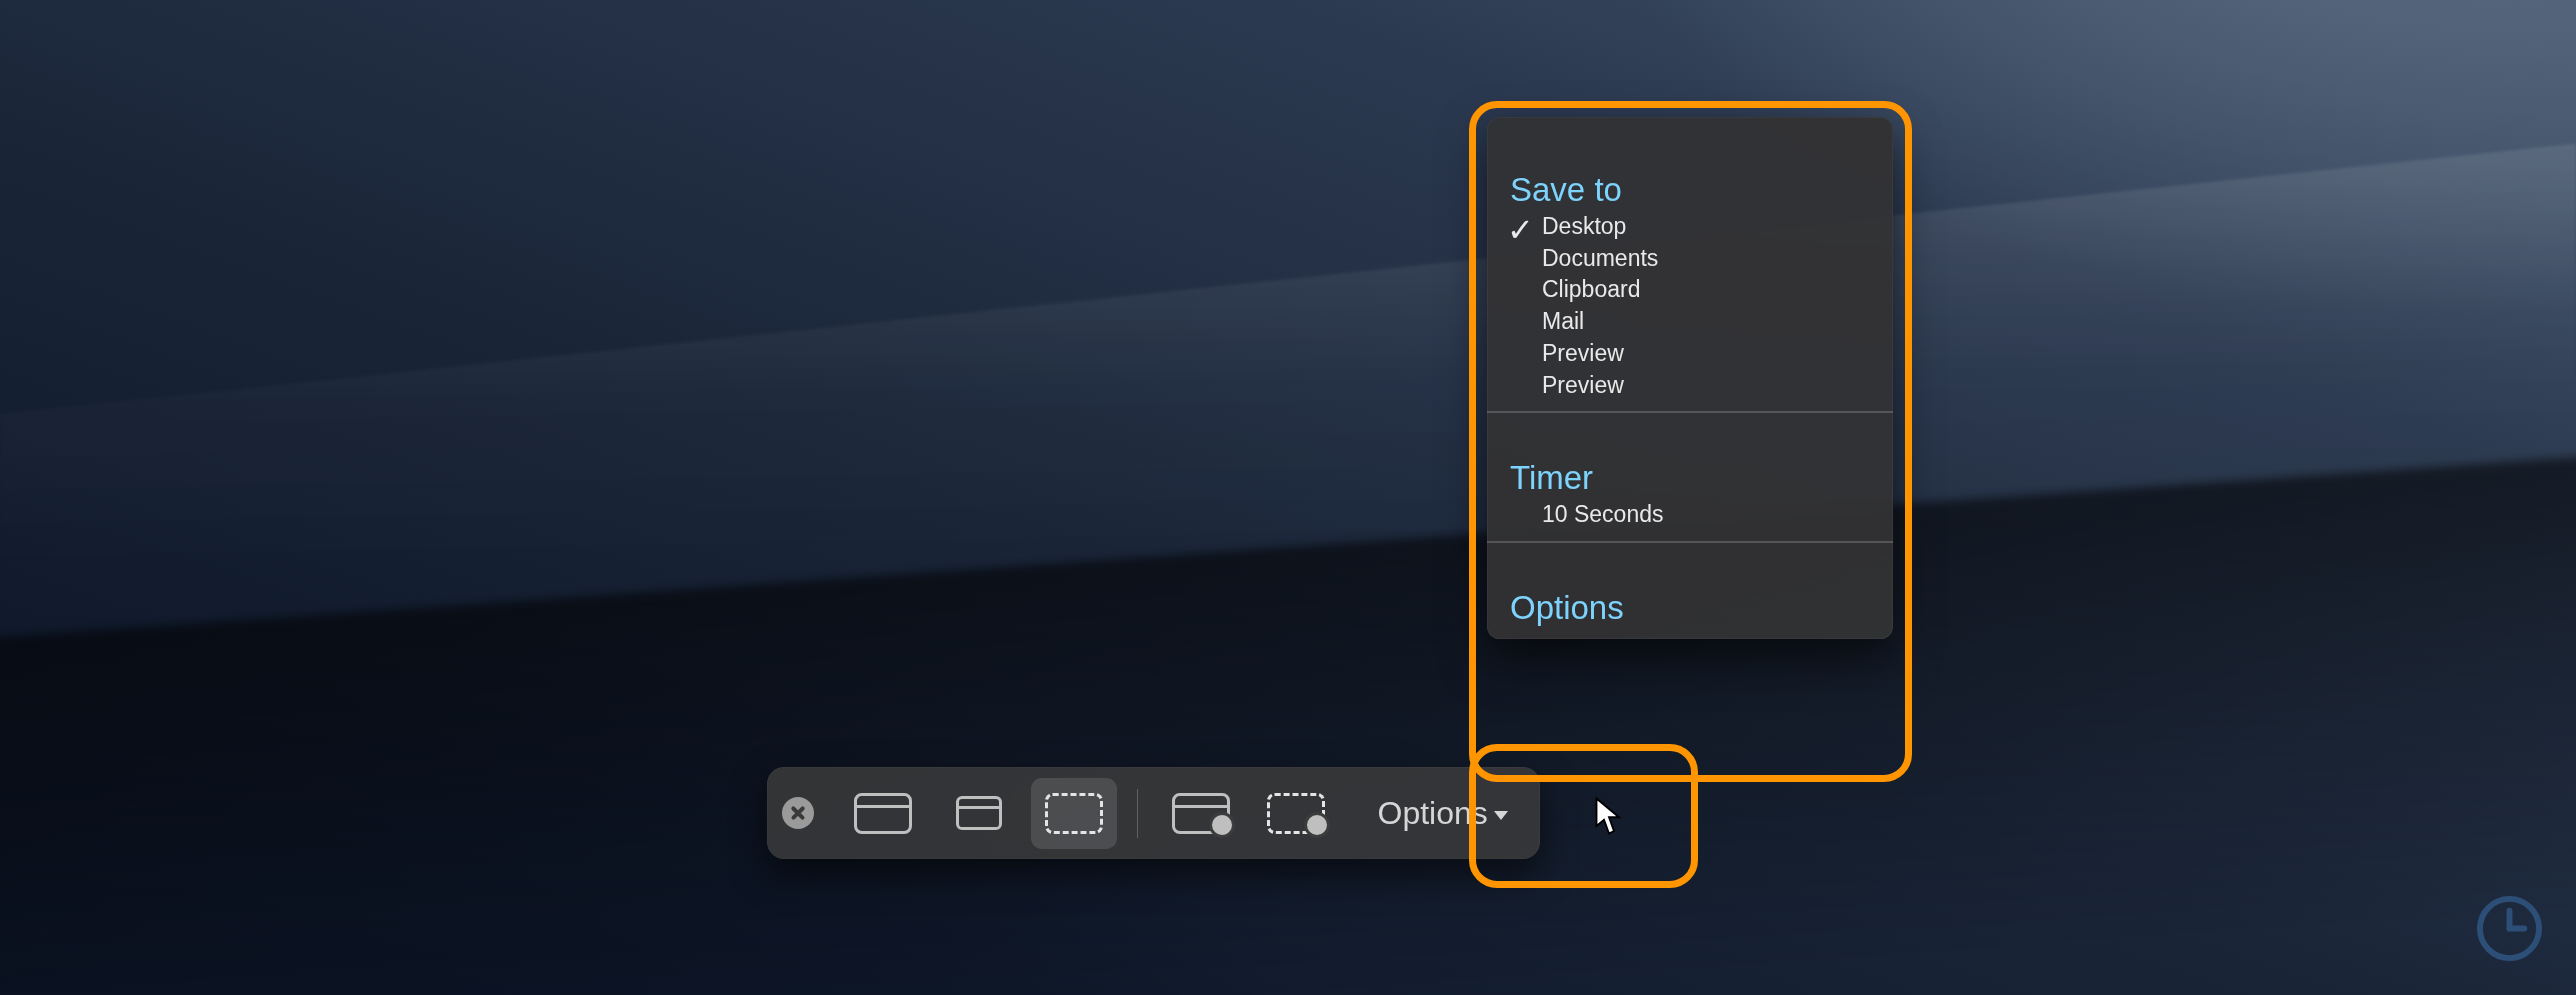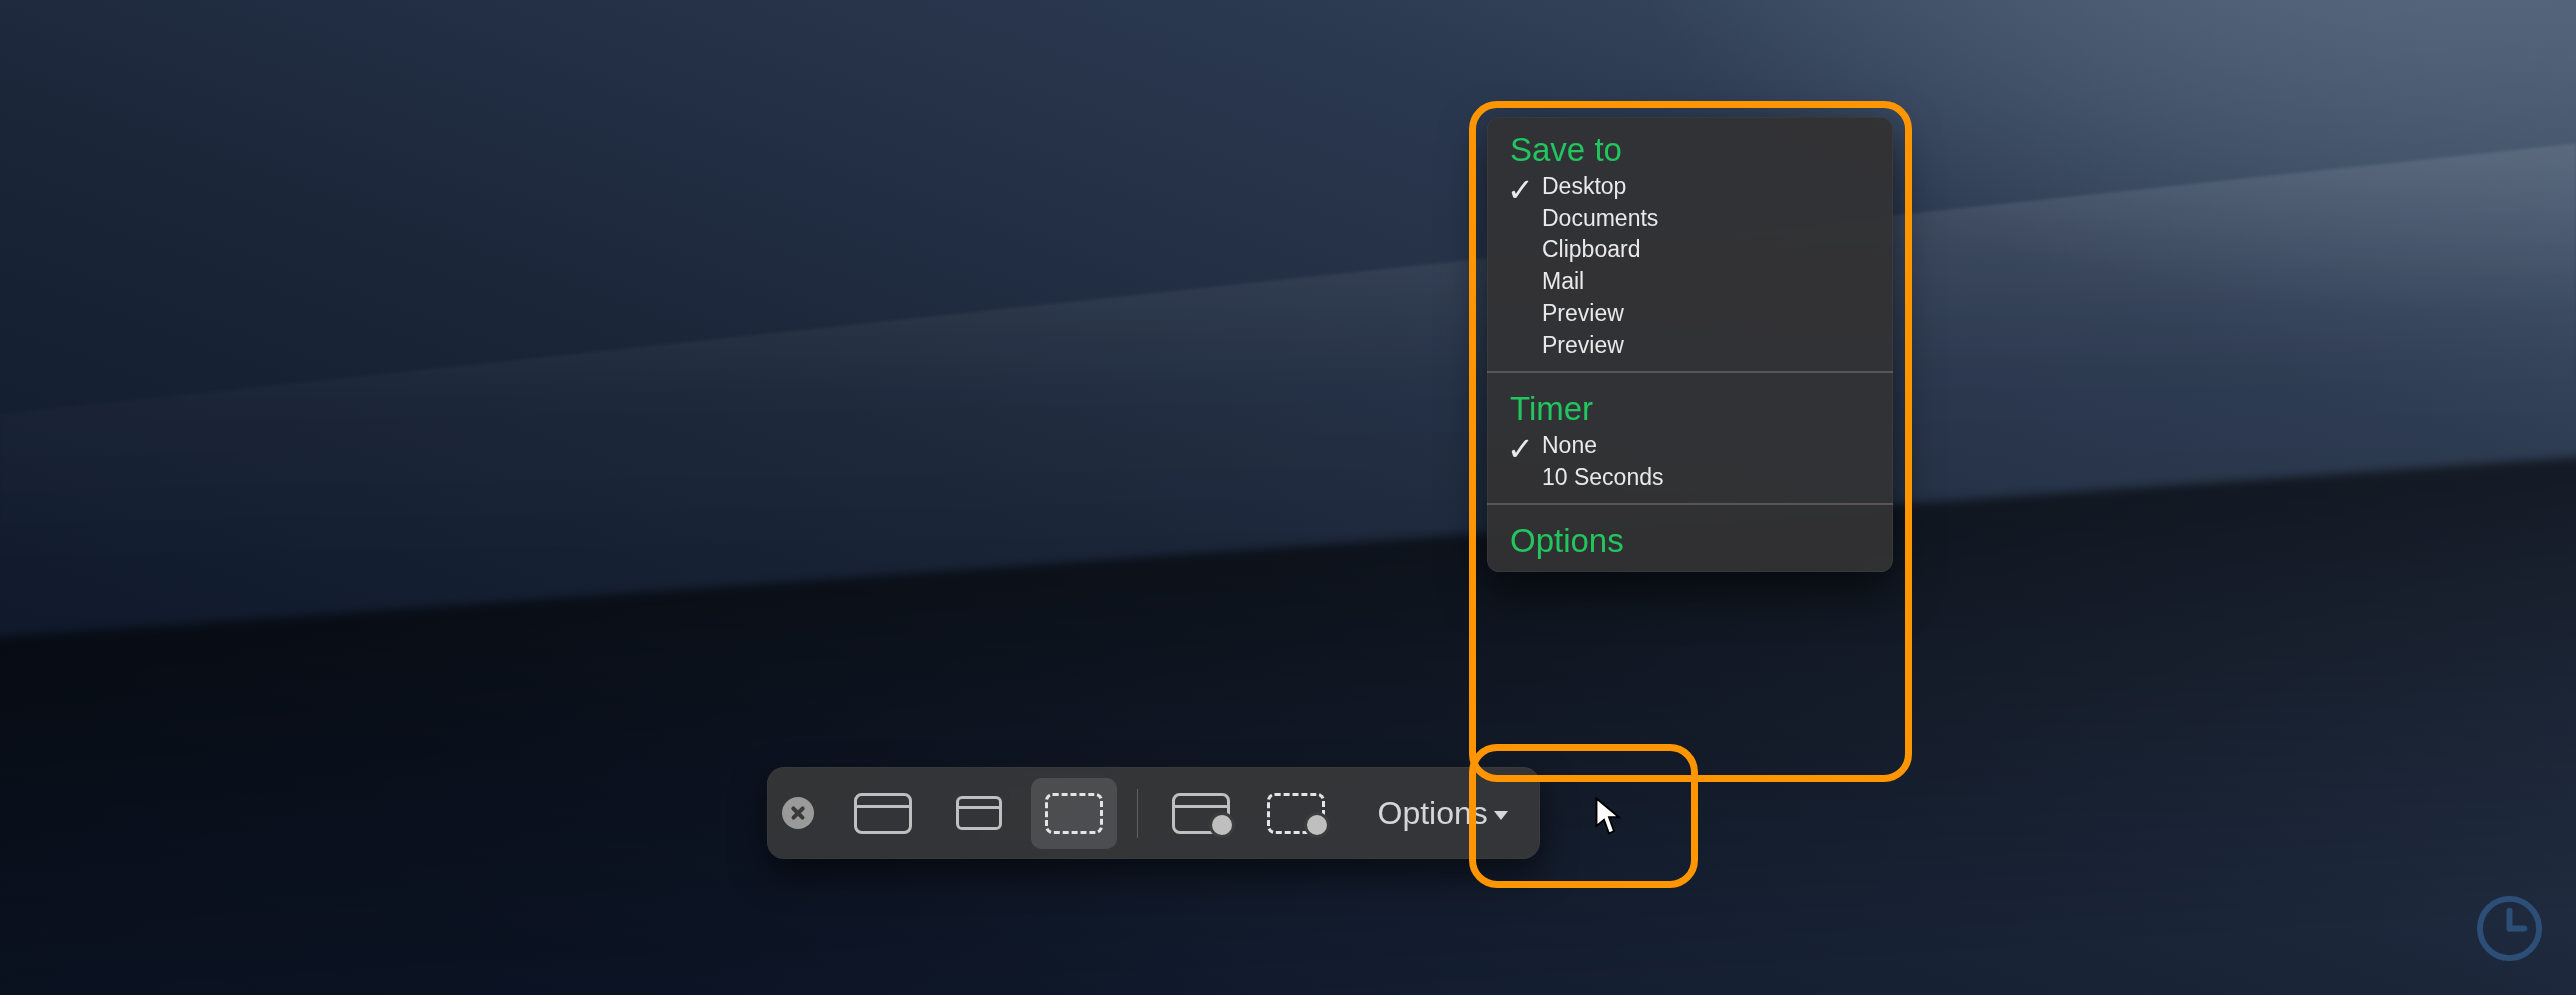--- a/index.html
+++ b/index.html
@@ -158,23 +158,24 @@
     left: 1487px;
     top: 117px;
     width: 406px;
     background: rgba(50,50,52,0.96);
     border-radius: 12.3px;
     box-shadow: 0 18.4px 46px rgba(0,0,0,0.6), inset 0 0 0 0.8px rgba(255,255,255,0.05);
     padding: 7.7px 0 10.7px 0;
     color:#e9e9e9;
   }
   .menu-section-title{
-    color:#22c55e;
+    color:#7dd3fc;
     font-size:33px;
     padding: 6.1px 23px 1.5px 23px;
+    margin-top: 40px;
   }
   .menu-item{
     font-size:23px;
     line-height:1.25;
     padding: 1.5px 23px 1.5px 55px;
     position:relative;
   }
   .menu-item.checked::before{
     content:"✓";
     position:absolute;
@@ -256,21 +257,20 @@
   <div class="menu-item checked"><span>Desktop</span></div>
   <div class="menu-item"><span>Documents</span></div>
   <div class="menu-item"><span>Clipboard</span></div>
   <div class="menu-item"><span>Mail</span></div>
   <div class="menu-item"><span>Preview</span></div>
   <div class="menu-item"><span>Preview</span></div>
 
   <div class="menu-divider"></div>
 
   <div class="menu-section-title">Timer</div>
-  <div class="menu-item checked"><span>None</span></div>
   <div class="menu-item"><span>10 Seconds</span></div>
 
   <div class="menu-divider"></div>
 
   <div class="menu-section-title">Options</div>
 </div>
 
 <div class="hl" style="left:1469px; top:101px; width:429px; height:667px;"></div>
 <div class="hl" style="left:1469px; top:744px; width:215px; height:130px;"></div>
 

